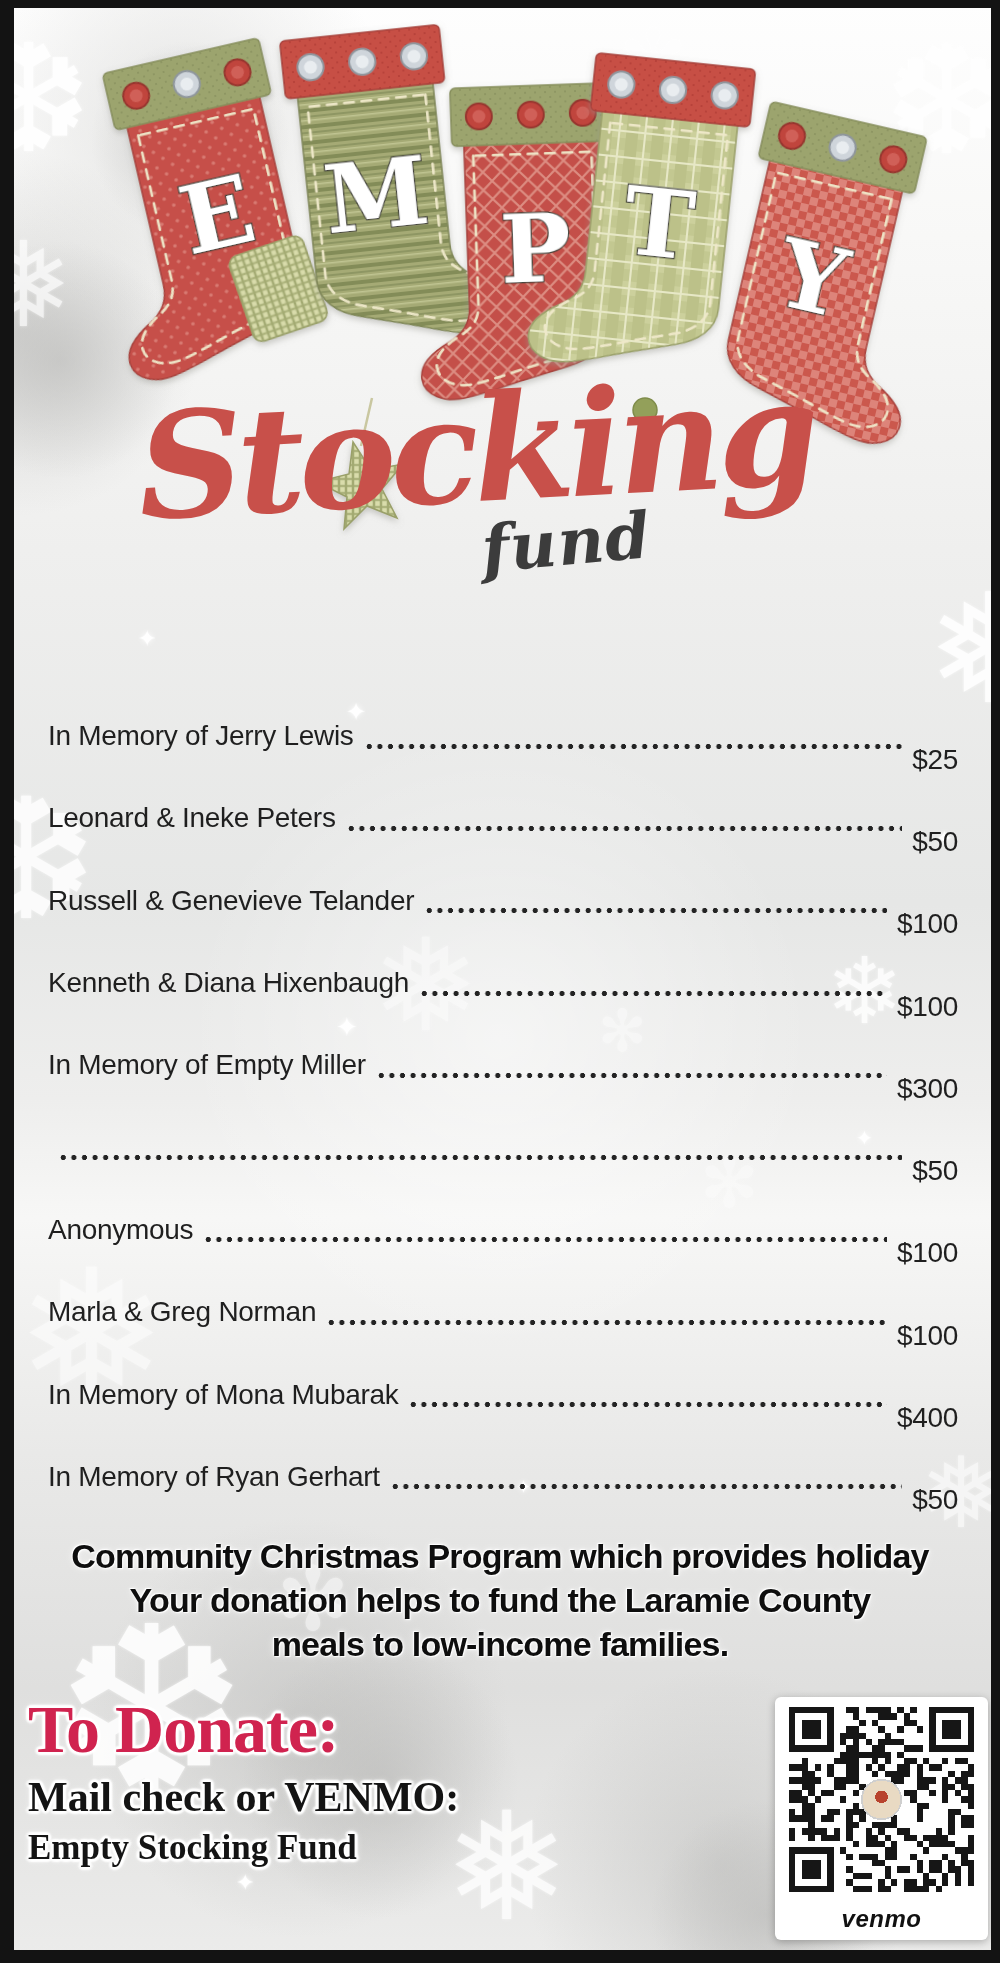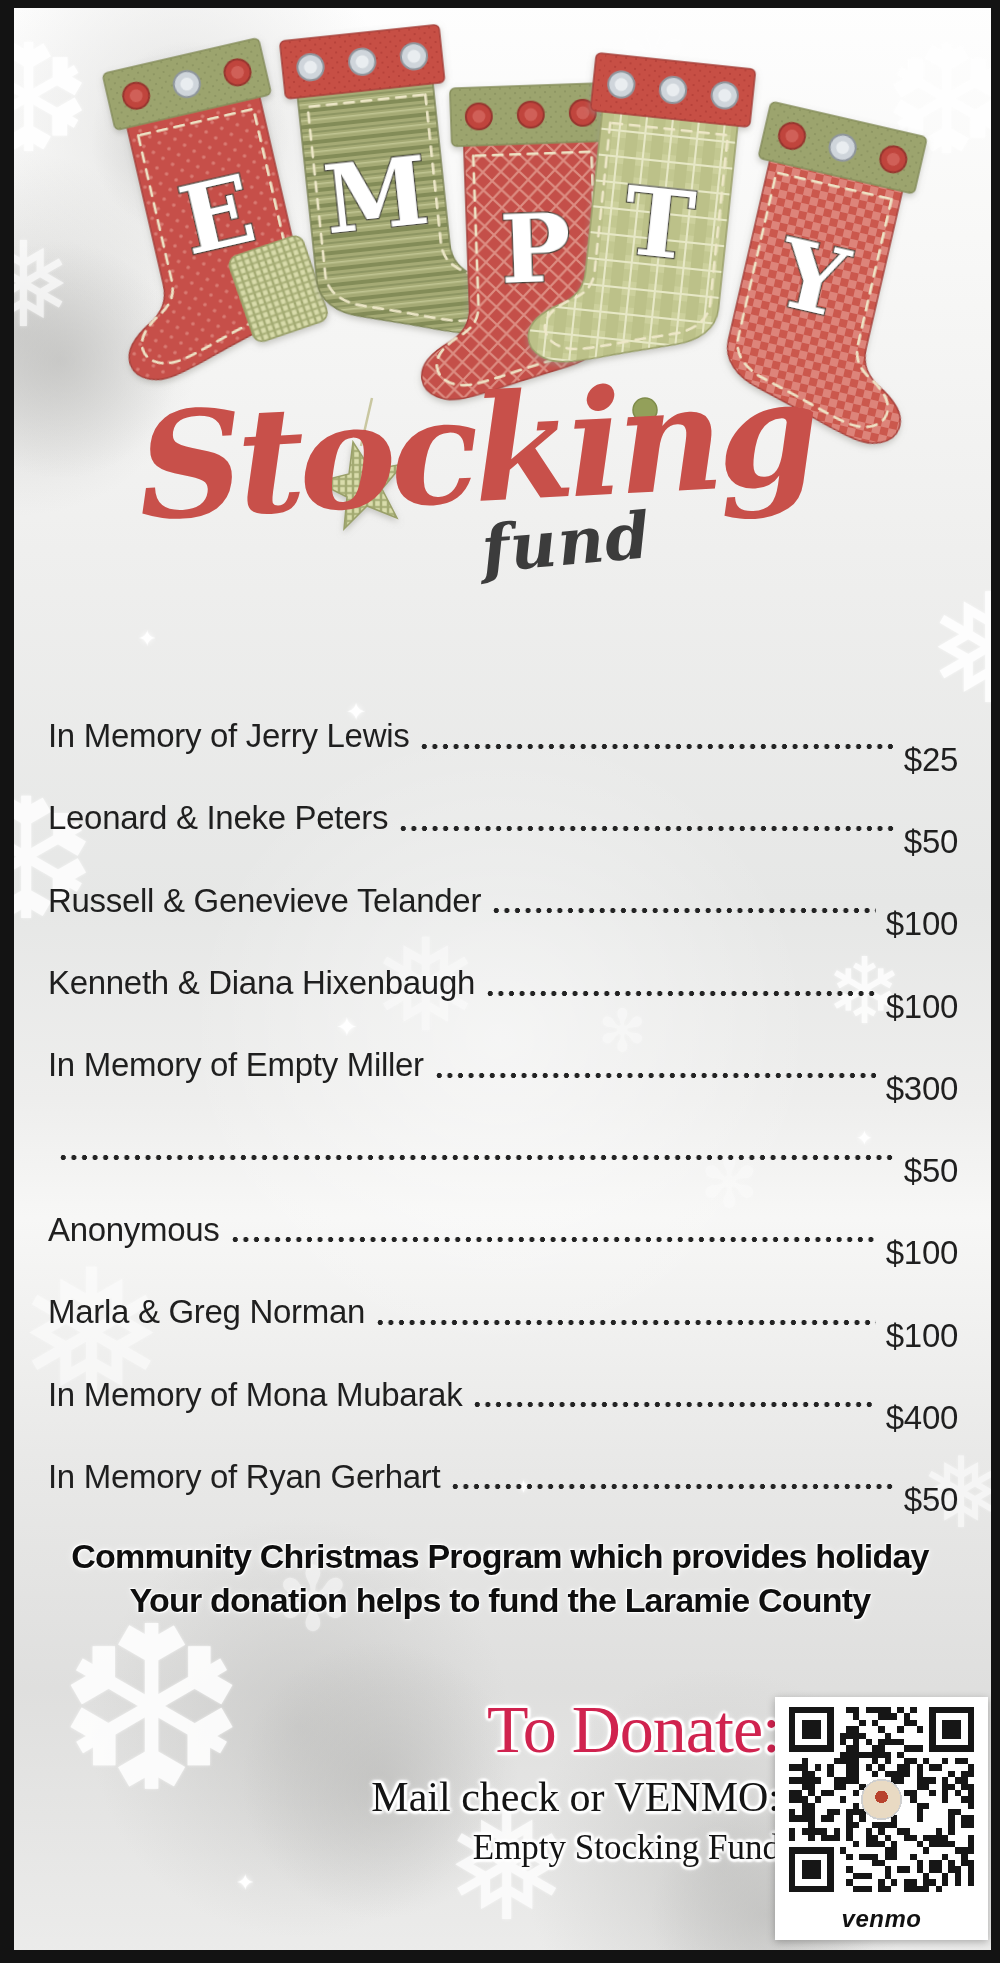--- a/index.html
+++ b/index.html
@@ -37,42 +37,42 @@
   .stock-letter{font-family:"DejaVu Serif","Liberation Serif",serif;font-weight:bold;font-size:94px;
       fill:#fff;stroke:#45453c;stroke-width:2.5px;paint-order:stroke;text-anchor:middle;}
   .stitch{fill:none;stroke:#efe9ca;stroke-width:3px;stroke-dasharray:11 9;stroke-linecap:round;opacity:.95;}
   .script-main{font-family:"DejaVu Serif","Liberation Serif",serif;font-style:italic;font-weight:bold;
       font-size:146px;fill:var(--red);letter-spacing:-6px;}
   .script-fund{font-family:"DejaVu Serif","Liberation Serif",serif;font-style:italic;font-weight:bold;
       font-size:64px;fill:#3c3c3c;letter-spacing:1px;}
   
   .donor-list{position:absolute;left:48px;right:42px;top:695px;z-index:3;}
   .donor-row{height:82.3px;display:flex;align-items:center;
-      font-size:33px;color:var(--ink);letter-spacing:-0.3px;}
+      font-size:28px;color:var(--ink);letter-spacing:-0.3px;}
   .donor-name{white-space:nowrap;}
   .dots{flex:1;height:7px;margin:0 10px 0 12px;transform:translateY(10px);
       background-image:radial-gradient(circle at 3.2px 3.5px, #232323 2.3px, rgba(35,35,35,0) 2.9px);
       background-size:10.6px 7px;background-repeat:repeat-x;}
   .donor-amount{white-space:nowrap;margin-top:47px;}
   
   .description{position:absolute;left:28px;right:28px;top:1534px;text-align:center;z-index:3;
       font-weight:bold;font-size:34px;line-height:44px;color:#0e0e0e;letter-spacing:-0.8px;
       text-shadow:0 0 4px rgba(255,255,255,.9),0 0 10px rgba(255,255,255,.6),1px 1px 1px #fff,-1px -1px 1px #fff;}
   
-  .donate{position:absolute;left:28px;width:752px;top:1692px;text-align:right;z-index:3;
-      font-family:"Liberation Serif",serif;font-weight:normal;color:#141414;}
+  .donate{position:absolute;left:28px;width:752px;top:1692px;text-align:left;z-index:3;
+      font-family:"Liberation Serif",serif;font-weight:bold;color:#141414;}
   .outline-w{text-shadow:2px 2px 2px #fff,-2px -2px 2px #fff,2px -2px 2px #fff,-2px 2px 2px #fff,
       0 3px 2px #fff,0 -3px 2px #fff,3px 0 2px #fff,-3px 0 2px #fff,0 0 8px #fff;}
   .donate-heading{font-size:68px;line-height:74px;color:var(--crimson);letter-spacing:-1px;}
   .donate-line1{font-size:42px;line-height:50px;margin-top:6px;}
   .donate-line2{font-size:35px;line-height:52px;}
   .donate-line3{font-size:46px;line-height:54px;white-space:nowrap;}
   
   .qr-panel{position:absolute;left:775px;top:1697px;width:213px;height:243px;z-index:4;
-      background:#fff;border-radius:0;box-shadow:0 2px 8px rgba(0,0,0,.28);}
+      background:#fff;border-radius:6px;box-shadow:0 2px 8px rgba(0,0,0,.28);}
   .qr-modules{position:absolute;left:14px;top:10px;width:185px;height:185px;shape-rendering:crispEdges;}
   .qr-label{position:absolute;bottom:7px;left:0;width:100%;text-align:center;
       font-style:italic;font-weight:bold;font-size:24px;letter-spacing:.5px;color:#111;
       font-family:"Liberation Sans",sans-serif;}
 </style>
 </head>
 <body>
 
 <div class="page">
 
@@ -272,20 +272,21 @@
       <div class="donor-row">
       <span class="donor-name">In Memory of Ryan Gerhart</span>
       <span class="dots"></span>
       <span class="donor-amount">$50</span>
     </div>
     </div>
 
   <div class="description">
     <div>Community Christmas Program which provides holiday</div>
     <div>Your donation helps to fund the Laramie County</div>
+    <div>meals to low-income families.</div>
   </div>
 
   <div class="donate">
     <div class="donate-heading outline-w">To Donate:</div>
     <div class="donate-line1 outline-w">Mail check or VENMO:</div>
     <div class="donate-line2 outline-w">Empty Stocking Fund</div>
   </div>
 
   <div class="qr-panel">
     <svg class="qr-modules" viewBox="0 0 29 29" xmlns="http://www.w3.org/2000/svg">

